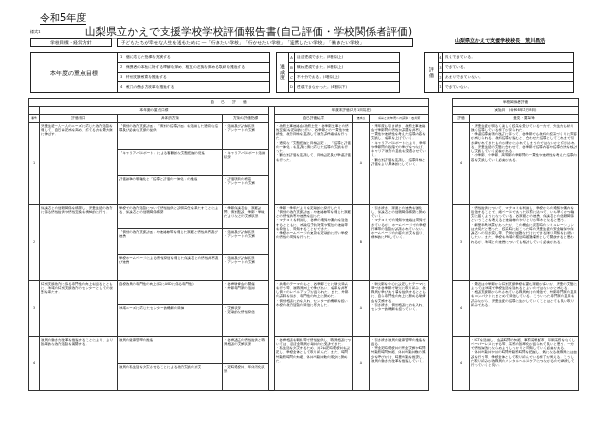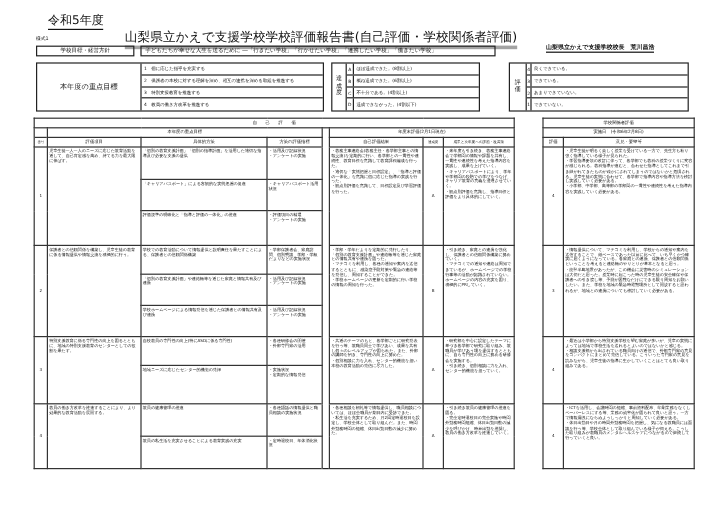--- a/index.html
+++ b/index.html
@@ -1,20 +1,20 @@
 <!DOCTYPE html>
 <html><head>
 <meta charset="utf-8">
 <style>
 *{box-sizing:border-box;margin:0;padding:0}
 body{width:600px;height:424px;background:#fff;font-family:"DejaVu Sans",sans-serif;color:#111;position:relative;overflow:hidden;font-size:3.6px;line-height:1.22}
 .abs{position:absolute}
 .hdr-small{left:30px;top:30px;font-size:4px}
 .hdr-year{left:40px;top:12px;font-size:10px;border-bottom:1px solid #111}
-.hdr-title{left:104px;top:25px;font-size:10.5px;border-bottom:3px solid #a3a3a3;letter-spacing:0.1px}
+.hdr-title{left:85px;top:25px;font-size:10.5px;border-bottom:1px solid #a3a3a3;letter-spacing:0.1px}
 .sign{left:455px;top:37px;font-size:5px;font-weight:bold;border-bottom:1px solid #111}
 .box{border:1px solid #222}
 .policy-label{left:30px;top:38px;width:82px;height:9px;font-size:4.6px;text-align:center;line-height:8px}
 .policy-text{left:117px;top:38px;width:296px;height:9px;font-size:4.6px;line-height:8px;padding-left:3px}
 .goals{left:30px;top:52px;width:240px;height:41px;border:1.2px solid #222}
 .goals .lbl{position:absolute;left:0;top:0;width:87px;height:100%;display:flex;align-items:center;justify-content:center;font-size:6px;border-right:1px solid #222}
 .goals .items{position:absolute;left:87px;top:0;right:0;bottom:0}
 .goals .items div{height:25%;border-bottom:1px solid #222;font-size:3.7px;padding-left:2px;display:flex;align-items:center}
 .goals .items div:last-child{border-bottom:none}
 .ach{left:276px;top:52px;width:124px;height:41px;border:1.2px solid #222}

